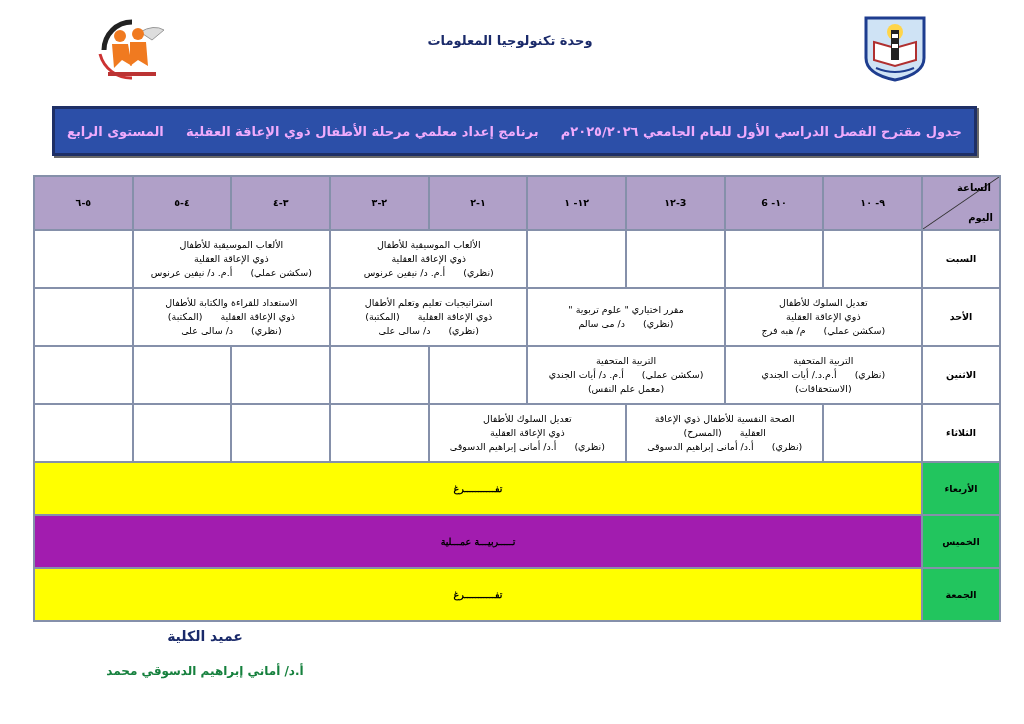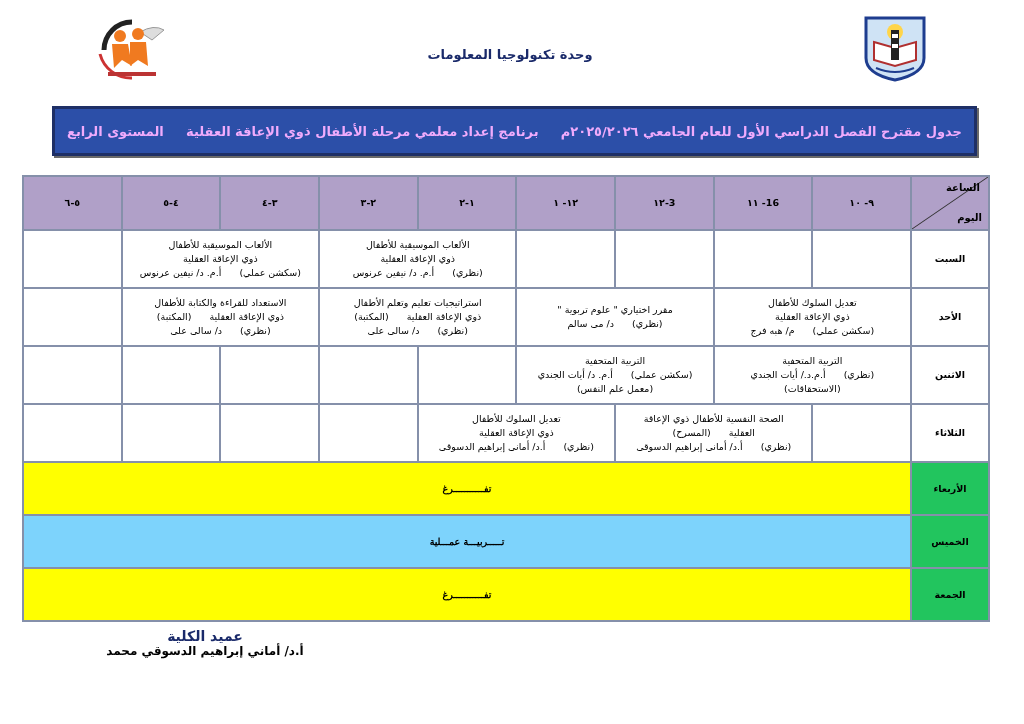--- a/index.html
+++ b/index.html
@@ -4,49 +4,49 @@
   <style>
     * { box-sizing: border-box; margin: 0; padding: 0; }
     html, body { width: 1024px; height: 724px; background: #ffffff; overflow: hidden; }
     body { position: relative; font-family: "DejaVu Sans", sans-serif; color: #000; }
 
     .logo-left { position: absolute; left: 92px; top: 10px; width: 80px; height: 72px; }
     .logo-right { position: absolute; left: 862px; top: 12px; width: 66px; height: 70px; }
 
     .head-titles { position: absolute; left: 330px; top: 25px; width: 360px; text-align: center; direction: rtl; }
     .head-titles .l1 { font-weight: bold; font-size: 13px; color: #1a2a6a; line-height: 20px; }
-    .head-titles .l2 { font-weight: bold; font-size: 13px; color: #1a2a6a; line-height: 20px; margin-top: 20px; }
+    .head-titles .l2 { font-weight: bold; font-size: 13px; color: #1a2a6a; line-height: 20px; margin-top: 6px; }
 
     .banner { position: absolute; left: 52px; top: 106px; width: 925px; height: 50px;
       background: #2c4fa8; border: 3px solid #1e2f66; box-shadow: 2px 2px 0 #6a6a6a;
       display: flex; align-items: center; justify-content: space-between; padding: 0 12px; direction: rtl; }
     .banner span { color: #f0abfc; font-weight: bold; font-size: 13px; white-space: nowrap; }
 
-    table.sched { position: absolute; left: 22px; top: 175px; width: 968px; height: 446px;
+    table.sched { position: absolute; left: 33px; top: 175px; width: 968px; height: 446px;
       border-collapse: collapse; direction: rtl; table-layout: fixed; }
     table.sched td { border: 2px solid #8590aa; text-align: center; vertical-align: middle;
       font-size: 9.5px; line-height: 14px; padding: 1px 3px; overflow: hidden; }
     .hdr td { background: #b0a0c8; font-weight: bold; font-size: 10px; height: 54px; }
     .day { background: #22c55e; font-weight: bold; font-size: 11px; }
     td.corner { position: relative; padding: 0; }
     .corner svg { position: absolute; inset: 0; width: 100%; height: 100%; }
     .corner .hr { position: absolute; top: 4px; right: 8px; font-size: 10px; font-weight: bold; }
     .corner .dy { position: absolute; bottom: 4px; right: 6px; font-size: 10px; font-weight: bold; }
     .body-row td { background: #fff; border-radius: 28px; }
     .r-sat { height: 58px; } .r-sun { height: 58px; } .r-mon { height: 58px; } .r-tue { height: 58px; }
     .r-wed td.full, .r-fri td.full { background: #ffff00; }
-    .r-thu td.full { background: #7dd3fc; }
+    .r-thu td.full { background: #a21caf; }
     .r-wed, .r-thu, .r-fri { height: 53px; }
     .big { font-family: "DejaVu Serif", serif; font-weight: bold; font-size: 24px; }
     .cell-line { display: block; white-space: nowrap; }
     .pair { display: flex; justify-content: center; gap: 18px; white-space: nowrap; }
 
     .sign { position: absolute; left: 100px; top: 628px; width: 210px; direction: rtl; text-align: center; }
     .sign .t1 { font-weight: bold; font-size: 14px; color: #1a2a6a; }
-    .sign .t2 { font-weight: bold; font-size: 12px; color: #000000; }
+    .sign .t2 { font-weight: bold; font-size: 12px; color: #15803d; margin-top: 20px; }
   </style>
 </head>
 <body>
 
 <div class="logo-left">
   <svg width="80" height="72" viewBox="0 0 80 72">
     <path d="M12 40 A28 28 0 0 1 40 12" stroke="#222" stroke-width="5" fill="none"></path>
     <path d="M8 44 A32 32 0 0 0 40 68" stroke="#c33" stroke-width="3" fill="none"></path>
     <path d="M48 22 Q62 14 72 20 L60 30 Z" fill="#ddd" stroke="#999"></path>
     <circle cx="28" cy="26" r="6" fill="#f07a20"></circle>
@@ -95,21 +95,21 @@
   <tbody>
       <tr class="hdr">
     <td class="corner">
       <svg preserveAspectRatio="none" viewBox="0 0 100 100">
             <line x1="100" y1="0" x2="0" y2="100" stroke="#333" stroke-width="1.5"></line>
           </svg>
       <span class="hr">الساعة</span>
       <span class="dy">اليوم</span>
     </td>
     <td>٩- ١٠</td>
-    <td>16- ١١</td>
+    <td>١٠- 6</td>
     <td>3-١٢</td>
     <td>١٢- ١</td>
     <td>١-٢</td>
     <td>٢-٣</td>
     <td>٣-٤</td>
     <td>٤-٥</td>
     <td>٥-٦</td>
   </tr>
 
   <tr class="body-row r-sat">

